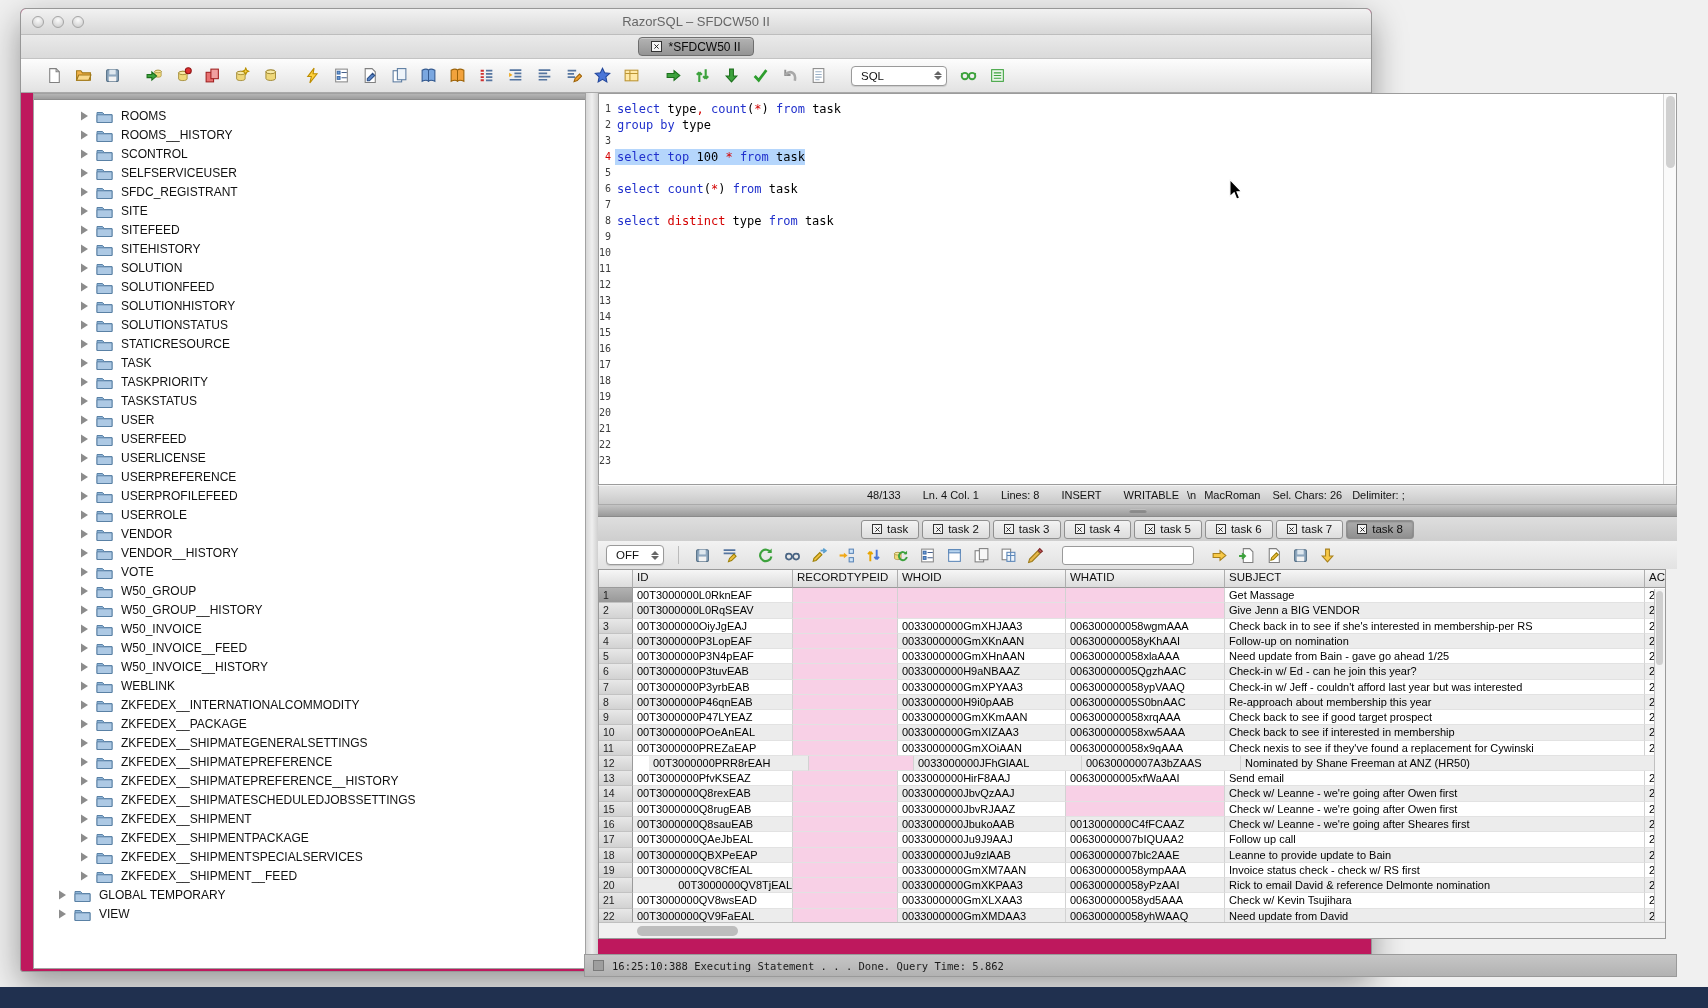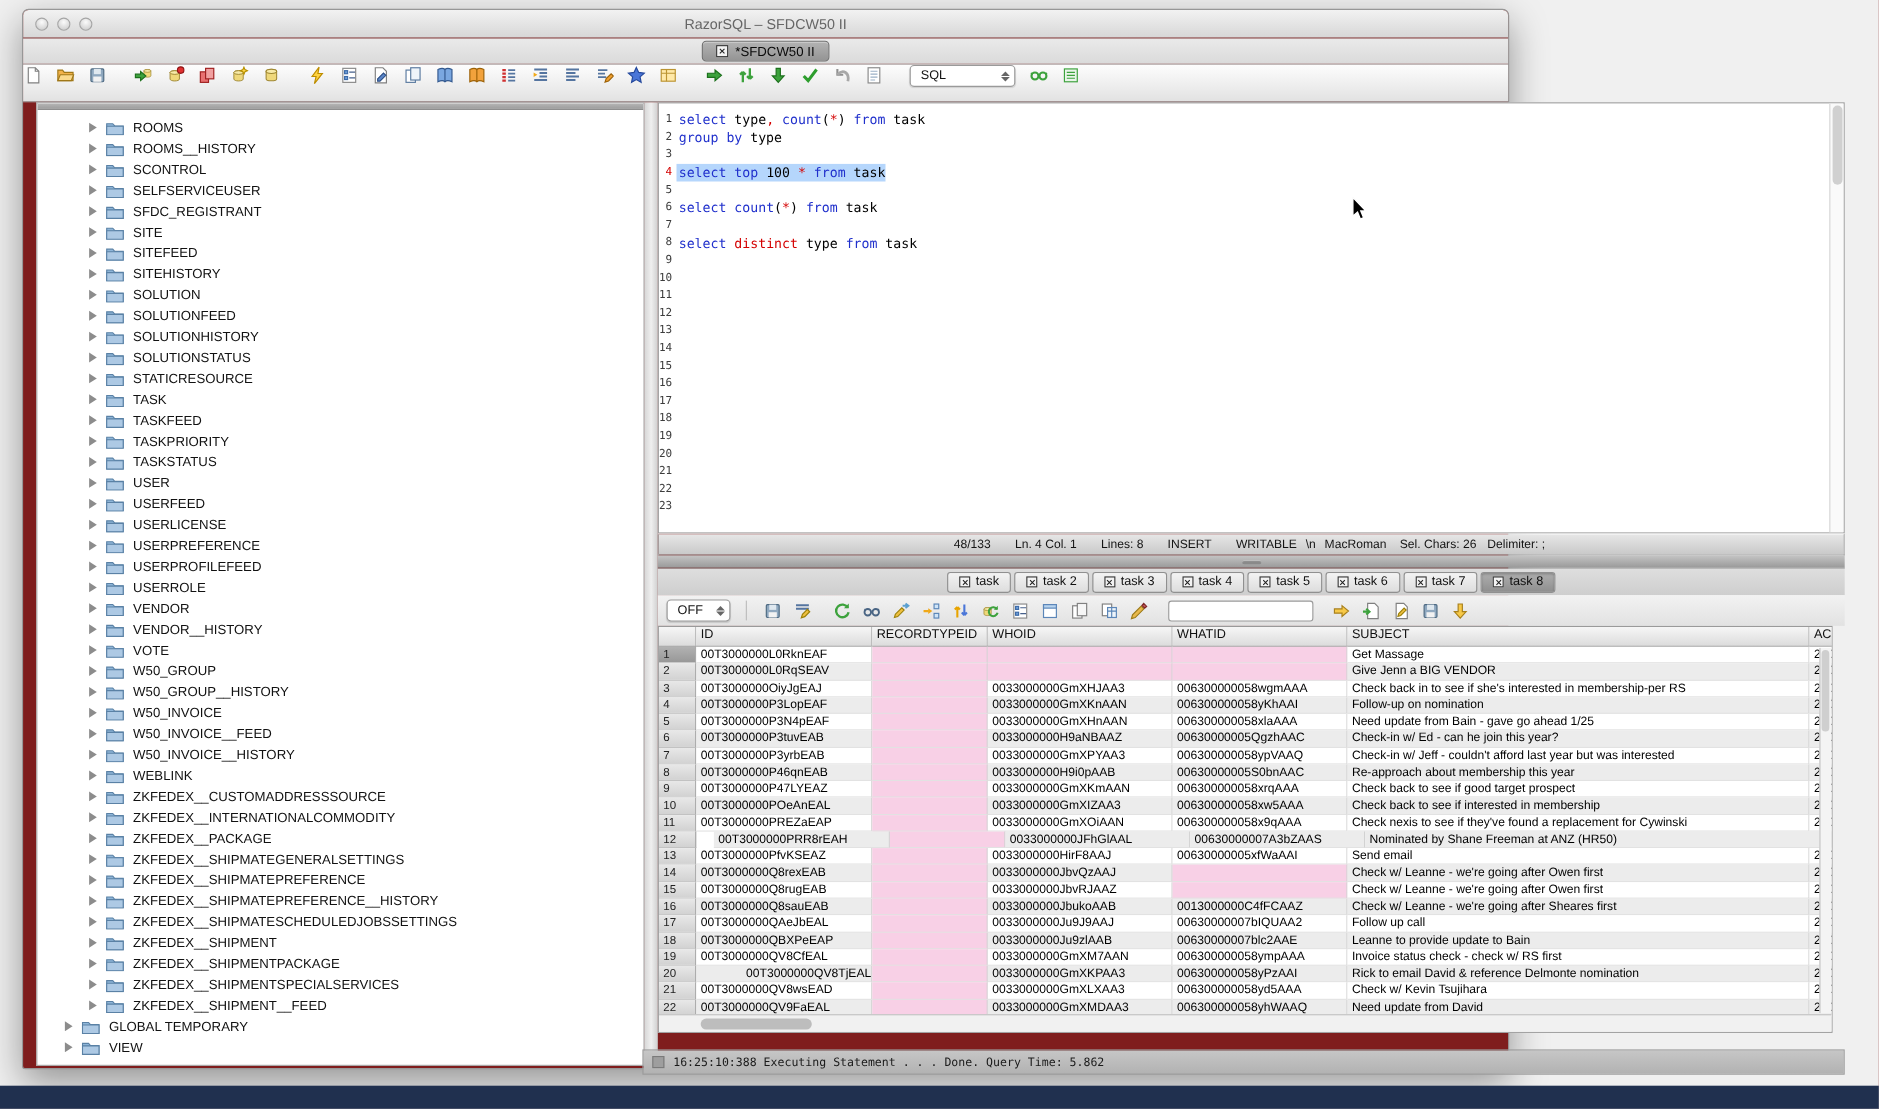--- a/index.html
+++ b/index.html
@@ -1,31 +1,31 @@
 <!DOCTYPE html>
 <html><head>
 <meta charset="utf-8">
 <style>
 *{margin:0;padding:0;box-sizing:border-box}
 html,body{width:1708px;height:1008px}
 body{background:#f0f0f0;font-family:"Liberation Sans",sans-serif;position:relative;overflow:hidden}
 .desktop-strip{position:absolute;left:0;bottom:0;width:100%;height:21px;background:#20304f}
-.window{position:absolute;left:20px;top:8px;width:1352px;height:964px;background:#7f1d1d;border:1px solid #979797;border-radius:6px 6px 3px 3px;box-shadow:0 12px 34px rgba(0,0,0,.38)}
+.window{position:absolute;left:20px;top:8px;width:1352px;height:964px;background:#be185d;border:1px solid #979797;border-radius:6px 6px 3px 3px;box-shadow:0 12px 34px rgba(0,0,0,.38)}
 
 .titlebar{height:26px;background:linear-gradient(#f2f2f2,#d7d7d7);border-radius:5px 5px 0 0;border-bottom:1px solid #bdbdbd;position:relative;display:flex;align-items:center;justify-content:center}
 .lights{position:absolute;left:11px;top:7px;display:flex;gap:8px}
 .light{width:12px;height:12px;border-radius:50%;background:radial-gradient(circle at 50% 32%,#fbfbfb,#c7c7c7);border:1px solid #a5a5a5}
 .title{font-size:13px;color:#666}
 
 .tabstrip{height:24px;background:linear-gradient(#eaeaea,#dadada);border-bottom:1px solid #c3c3c3;display:flex;align-items:center;justify-content:center}
 .doctab{display:flex;align-items:center;gap:6px;background:linear-gradient(#b3b3b3,#949494);border:1px solid #6e6e6e;border-radius:4px;padding:2px 12px;height:19px;font-size:12px;color:#0a0a0a;box-shadow:inset 0 1px 0 rgba(255,255,255,.3)}
 .closebox{width:11px;height:11px;background:#f3f3f3;border:1px solid #333;display:inline-flex;align-items:center;justify-content:center;flex:0 0 auto}
 .closebox svg{width:7px;height:7px}
 
-.toolbar{height:34px;background:linear-gradient(#fdfdfd,#e2e2e2);border-bottom:1px solid #a9a9a9;display:flex;align-items:flex-start;}
+.toolbar{height:34px;background:linear-gradient(#fdfdfd,#e2e2e2);border-bottom:1px solid #a9a9a9;display:flex;align-items:center;padding-left:24px}
 .tgroup{display:flex;align-items:center;gap:11px;margin-right:24px}
 .tbicon{width:18px;height:18px;display:inline-flex;align-items:center;justify-content:center}
 .tbicon svg,.isvg{width:17px;height:17px}
 .selectbox{display:flex;align-items:center;background:#fff;border:1px solid #9a9a9a;border-radius:4px;height:20px;font-size:11.5px;color:#111;padding:0 4px 0 9px;gap:8px;box-shadow:0 1px 1px rgba(0,0,0,.12)}
 .stepper{display:flex;flex-direction:column;gap:1px}
 .stepper i{width:0;height:0;border-left:4px solid transparent;border-right:4px solid transparent}
 .stepper .up{border-bottom:4px solid #666}
 .stepper .dn{border-top:4px solid #666}
 .sql-select{width:96px;justify-content:space-between;margin-right:12px}
 
@@ -518,34 +518,20 @@
             <svg viewBox="0 0 10 10" width="10" height="10">
               <path d="M2 .5L9 5 2 9.5z" fill="#8c8c8c"></path>
             </svg>
           </span>
           <span class="folder">
             <svg viewBox="0 0 17 14" width="17" height="14">
               <path d="M1 3.5h5.5l1.8 2H16v8H1z" fill="#8fb6d9" stroke="#5a81a5"></path>
               <path d="M1 5.8h15v7.7H1z" fill="#adc9e4" stroke="#5a81a5"></path>
             </svg>
           </span>
-          <span>TASKFEED</span>
-        </div>
-        <div class="tree-row lvl1">
-          <span class="tri">
-            <svg viewBox="0 0 10 10" width="10" height="10">
-              <path d="M2 .5L9 5 2 9.5z" fill="#8c8c8c"></path>
-            </svg>
-          </span>
-          <span class="folder">
-            <svg viewBox="0 0 17 14" width="17" height="14">
-              <path d="M1 3.5h5.5l1.8 2H16v8H1z" fill="#8fb6d9" stroke="#5a81a5"></path>
-              <path d="M1 5.8h15v7.7H1z" fill="#adc9e4" stroke="#5a81a5"></path>
-            </svg>
-          </span>
           <span>TASKPRIORITY</span>
         </div>
         <div class="tree-row lvl1">
           <span class="tri">
             <svg viewBox="0 0 10 10" width="10" height="10">
               <path d="M2 .5L9 5 2 9.5z" fill="#8c8c8c"></path>
             </svg>
           </span>
           <span class="folder">
             <svg viewBox="0 0 17 14" width="17" height="14">
@@ -757,34 +743,20 @@
               <path d="M2 .5L9 5 2 9.5z" fill="#8c8c8c"></path>
             </svg>
           </span>
           <span class="folder">
             <svg viewBox="0 0 17 14" width="17" height="14">
               <path d="M1 3.5h5.5l1.8 2H16v8H1z" fill="#8fb6d9" stroke="#5a81a5"></path>
               <path d="M1 5.8h15v7.7H1z" fill="#adc9e4" stroke="#5a81a5"></path>
             </svg>
           </span>
           <span>WEBLINK</span>
-        </div>
-        <div class="tree-row lvl1">
-          <span class="tri">
-            <svg viewBox="0 0 10 10" width="10" height="10">
-              <path d="M2 .5L9 5 2 9.5z" fill="#8c8c8c"></path>
-            </svg>
-          </span>
-          <span class="folder">
-            <svg viewBox="0 0 17 14" width="17" height="14">
-              <path d="M1 3.5h5.5l1.8 2H16v8H1z" fill="#8fb6d9" stroke="#5a81a5"></path>
-              <path d="M1 5.8h15v7.7H1z" fill="#adc9e4" stroke="#5a81a5"></path>
-            </svg>
-          </span>
-          <span>ZKFEDEX__CUSTOMADDRESSSOURCE</span>
         </div>
         <div class="tree-row lvl1">
           <span class="tri">
             <svg viewBox="0 0 10 10" width="10" height="10">
               <path d="M2 .5L9 5 2 9.5z" fill="#8c8c8c"></path>
             </svg>
           </span>
           <span class="folder">
             <svg viewBox="0 0 17 14" width="17" height="14">
               <path d="M1 3.5h5.5l1.8 2H16v8H1z" fill="#8fb6d9" stroke="#5a81a5"></path>

